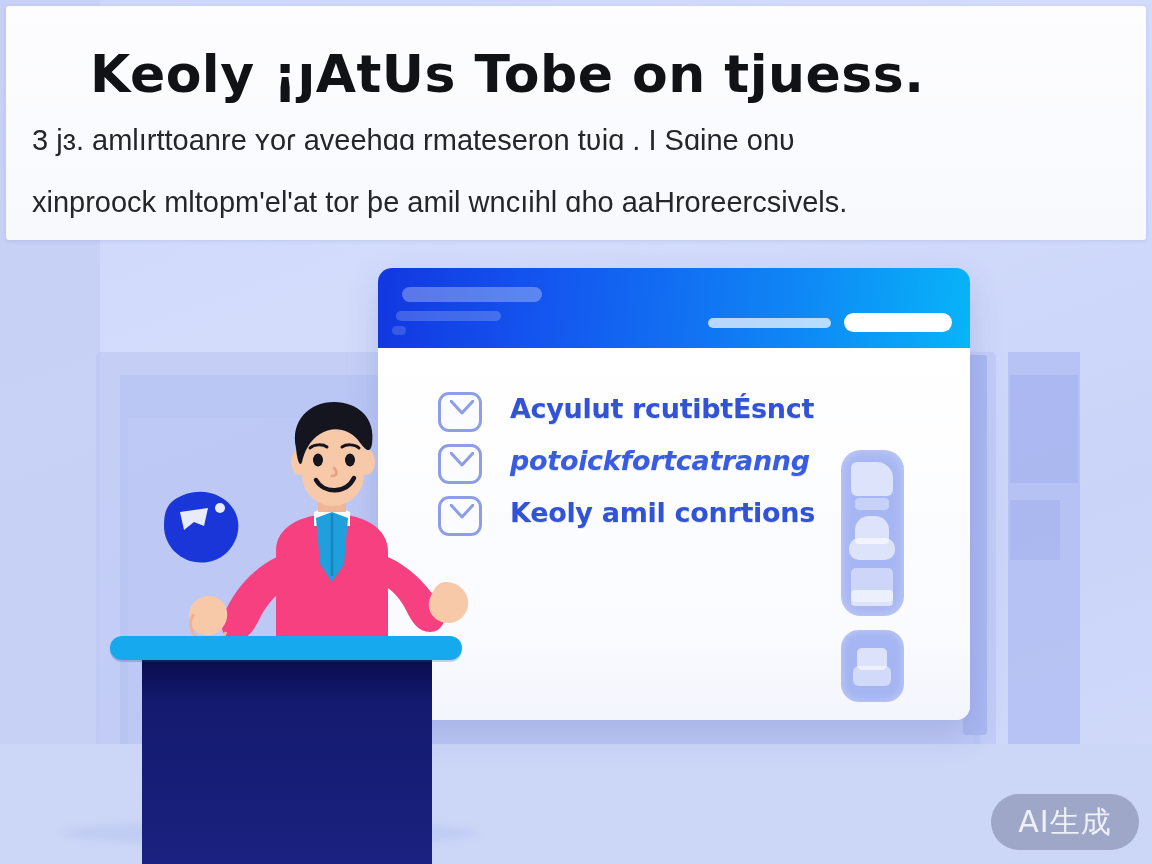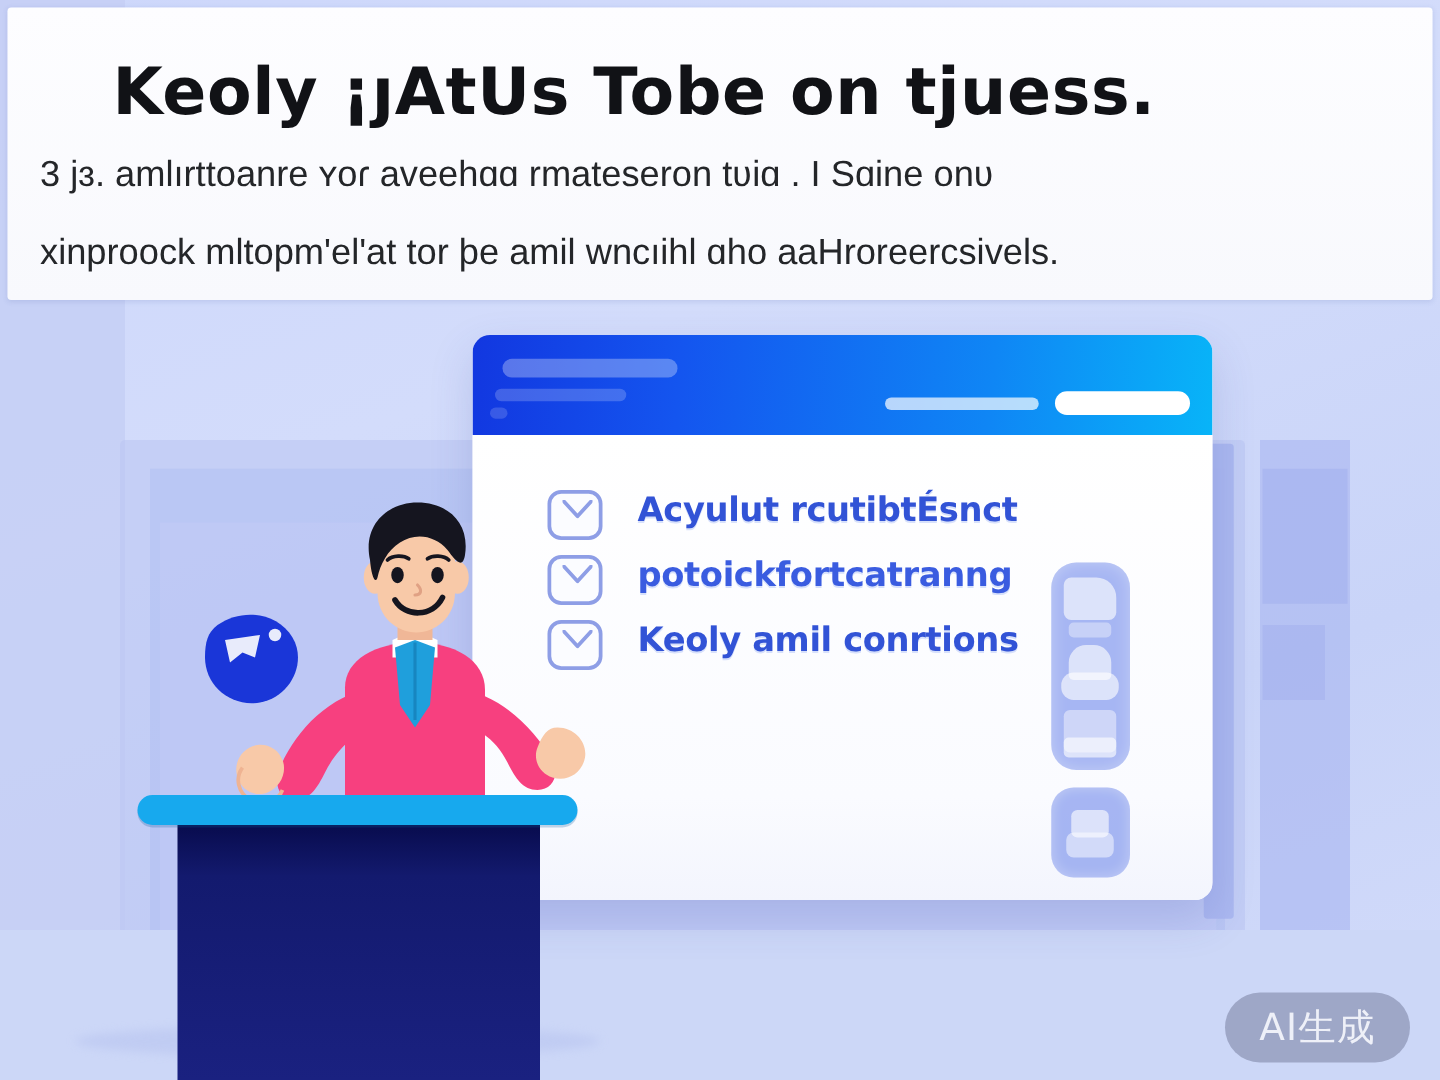--- a/index.html
+++ b/index.html
@@ -117,20 +117,21 @@
   .crow-label{
     position:absolute;left:72px;top:4px;
     font-size:27px;font-weight:bold;color:#3253d6;
     white-space:nowrap;letter-spacing:-.3px;
     font-family:"DejaVu Sans",sans-serif;
     text-shadow:0 1px 0 rgba(120,150,240,.28);
   }
   .crow-label.fuzzy{
     color:#3a5ce0;
     filter:blur(.25px);
+    font-style:italic;
   }
 
   
   .tile-tall{
     position:absolute;left:463px;top:102px;width:63px;height:166px;
     background:#9fb0f2;border-radius:20px;opacity:.92;
     box-shadow:inset 0 0 14px rgba(255,255,255,.35);
   }
   .tile-small{
     position:absolute;left:463px;top:282px;width:63px;height:72px;
@@ -154,21 +155,21 @@
     background:linear-gradient(180deg,#070a4a 0%,#131a6e 22%,#1a2180 100%);
   }
   .podium-top{
     position:absolute;left:110px;top:636px;width:352px;height:24px;
     background:#17a9ee;border-radius:12px;
     box-shadow:0 2px 0 rgba(10,90,160,.25);
   }
 
   
   .watermark{
-    position:absolute;right:24px;bottom:14px;
+    position:absolute;right:13px;bottom:14px;
     width:148px;height:56px;border-radius:28px;
     background:rgba(120,128,160,.55);
     display:flex;align-items:center;justify-content:center;
     color:#eef0f8;font-size:30px;letter-spacing:1px;
     font-family:"DejaVu Sans",sans-serif;
   }
 </style>
 </head>
 <body>
 

